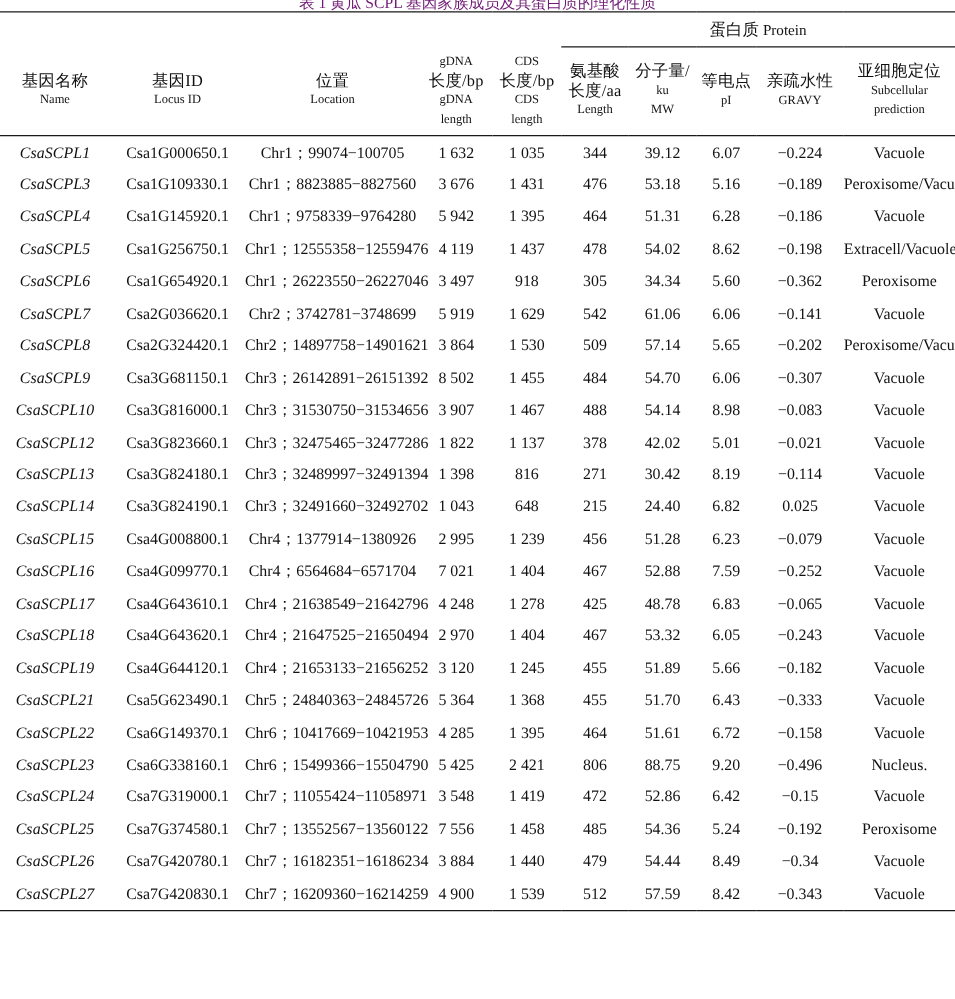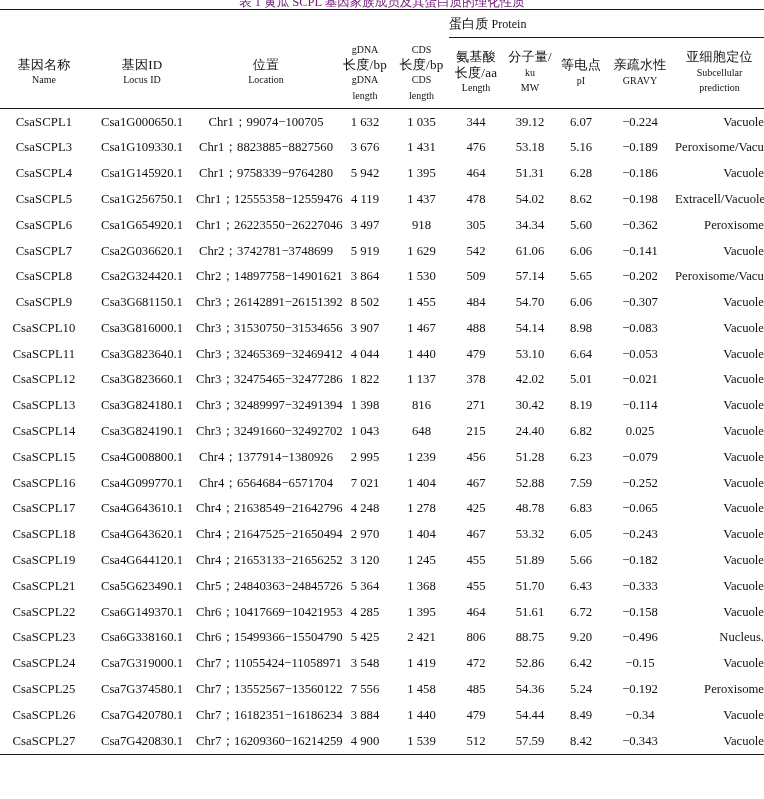--- a/index.html
+++ b/index.html
@@ -68,43 +68,44 @@
     text-align: center;
     line-height: 15.4px;
     font-size: 12.7px;
     padding-top: 4px !important;
     padding-bottom: 5px !important;
     vertical-align: middle;
   }
   .hd .cn { display: block; font-size: 13.1px; letter-spacing: 0.2px; }
   .hd .en { display: block; font-size: 10px; }
   .grouphd {
-    text-align: left;
+    text-align: center;
     font-size: 13.1px;
     padding-top: 5px !important;
     padding-bottom: 4px !important;
   }
   .grouphd .en { font-size: 12.1px; }
   .spacer-cell { }
 
   
   tbody td {
     height: 25.8px;
     font-size: 12.7px;
     text-align: center;
     white-space: nowrap;
   }
   td.c-name {
+    font-style: italic;
     letter-spacing: 0.1px;
   }
   td.c-locus, td.c-loc {
     font-style: normal;
   }
   td.c-num { text-align: center; }
-  td.c-sub { text-align: right; }
+  td.c-sub { text-align: center; }
 
   
   col.w-name   { width: 88px; }
   col.w-locus  { width: 108px; }
   col.w-loc    { width: 140px; }
   col.w-gdna   { width: 58px; }
   col.w-cds    { width: 55px; }
   col.w-len    { width: 54px; }
   col.w-mw     { width: 54px; }
   col.w-pi     { width: 48px; }
@@ -296,32 +297,20 @@
           <td class="c-loc">Chr3；31530750−31534656</td>
           <td class="c-num">3 907</td>
           <td class="c-num">1 467</td>
           <td class="c-num">488</td>
           <td class="c-num">54.14</td>
           <td class="c-num">8.98</td>
           <td class="c-num">−0.083</td>
           <td class="c-sub">Vacuole</td>
         </tr>
         <tr>
-          <td class="c-name">CsaSCPL11</td>
-          <td class="c-locus">Csa3G823640.1</td>
-          <td class="c-loc">Chr3；32465369−32469412</td>
-          <td class="c-num">4 044</td>
-          <td class="c-num">1 440</td>
-          <td class="c-num">479</td>
-          <td class="c-num">53.10</td>
-          <td class="c-num">6.64</td>
-          <td class="c-num">−0.053</td>
-          <td class="c-sub">Vacuole</td>
-        </tr>
-        <tr>
           <td class="c-name">CsaSCPL12</td>
           <td class="c-locus">Csa3G823660.1</td>
           <td class="c-loc">Chr3；32475465−32477286</td>
           <td class="c-num">1 822</td>
           <td class="c-num">1 137</td>
           <td class="c-num">378</td>
           <td class="c-num">42.02</td>
           <td class="c-num">5.01</td>
           <td class="c-num">−0.021</td>
           <td class="c-sub">Vacuole</td>

